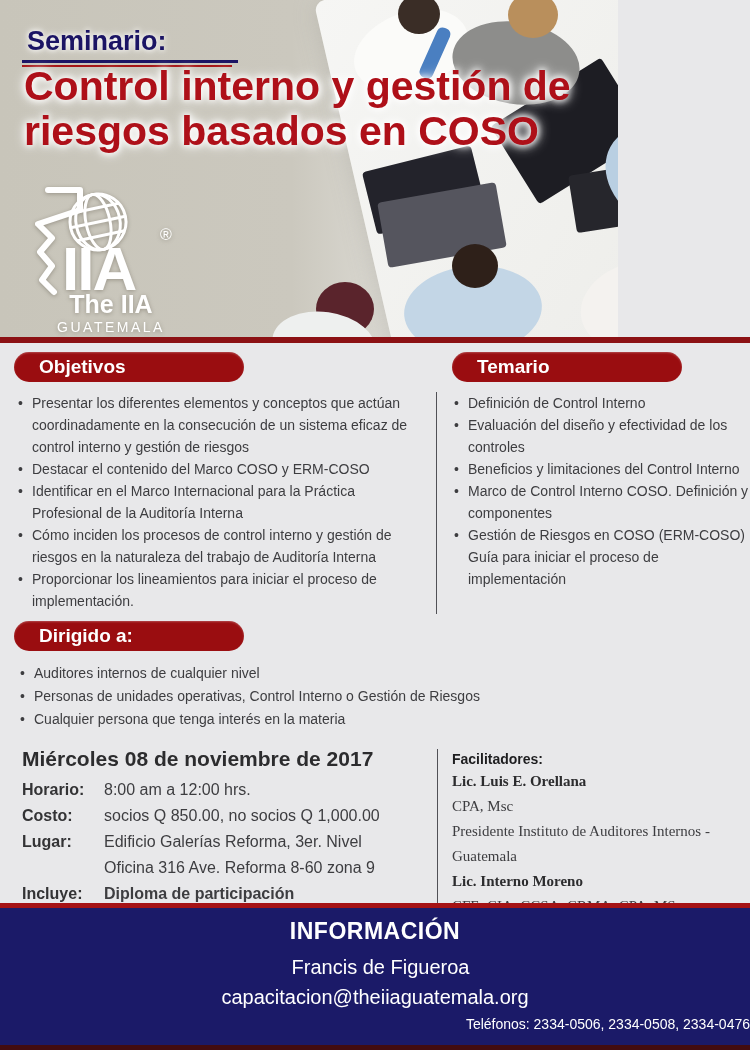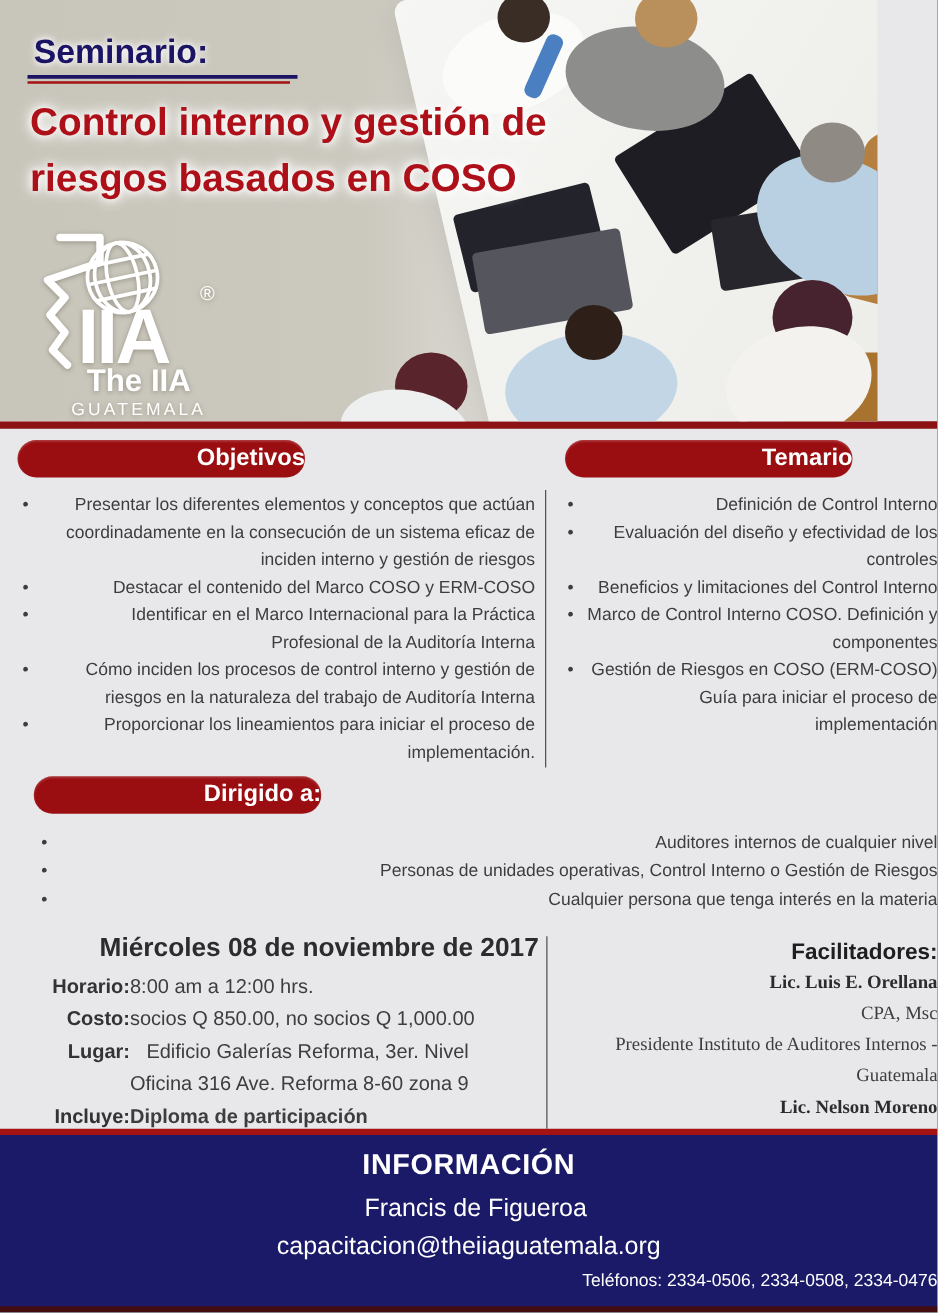--- a/index.html
+++ b/index.html
@@ -1,71 +1,71 @@
 <!DOCTYPE html>
 <html><head>
 <meta charset="utf-8">
 <style>
   html,body{margin:0;padding:0;background:#777;}
   #flyer{position:relative;width:750px;height:1050px;margin:0 auto;background:#e8e8ea;
          font-family:"Liberation Sans",sans-serif;overflow:hidden;}
 
   
-  .hero{position:relative;width:702px;height:337px;background:#e9e8e4;overflow:hidden;}
+  .hero{position:relative;width:618px;height:337px;background:#e9e8e4;overflow:hidden;}
   .ph{position:absolute;}
   .wall{left:0;top:0;bottom:0;width:470px;
         background:linear-gradient(90deg,#c8c5ba 0%,#cbc8be 62%,rgba(203,200,190,0) 100%);z-index:0;}
   .table{left:350px;top:-70px;width:600px;height:390px;background:linear-gradient(135deg,#f6f6f4,#e9e9e5);
          transform:rotate(-13deg);border-radius:10px;z-index:1;
          box-shadow:0 0 25px rgba(120,120,110,.25);}
   .prop{z-index:2;border-radius:4px;}
   .person{z-index:3;border-radius:50%;}
   .hero-overlay{position:absolute;inset:0;z-index:5;}
 
   .kicker{position:absolute;left:27px;top:26px;font-size:27px;font-weight:bold;color:#1b1464;
           text-shadow:0 0 5px #fff,0 0 8px rgba(255,255,255,.9);}
   .kicker-line-navy{position:absolute;left:22px;top:60px;width:216px;height:3px;background:#1b1464;}
   .kicker-line-red{position:absolute;left:22px;top:65px;width:210px;height:2px;background:#a51214;}
-  .hero-title{position:absolute;left:24px;top:75px;font-size:31px;line-height:45px;font-weight:bold;
+  .hero-title{position:absolute;left:24px;top:64px;font-size:41px;line-height:45px;font-weight:bold;
               color:#ae1019;letter-spacing:0px;
               text-shadow:0 0 6px #fff,0 0 10px #fff,0 0 14px rgba(255,255,255,.95);}
   .logo-svg{position:absolute;left:14px;top:186px;
             filter:drop-shadow(0 1px 2px rgba(90,85,70,.45));}
 
   .photo-bar{width:750px;height:6px;background:#8c1114;}
 
   
-  .content{width:750px;height:560px;box-sizing:border-box;padding-top:9px;overflow:hidden;text-align:right;}
+  .content{width:750px;height:560px;box-sizing:border-box;padding-top:9px;overflow:hidden;}
   .pill{height:30px;line-height:30px;width:230px;border-radius:16px;background:#9a0d10;
         color:#fff;font-weight:bold;font-size:19px;padding-left:25px;box-sizing:border-box;
         box-shadow:inset 0 1px 2px rgba(255,255,255,.25);}
   .two-col{display:flex;}
   .col-left{width:437px;box-sizing:border-box;padding-left:14px;}
   .col-right{flex:1;box-sizing:border-box;padding-left:15px;padding-right:0;}
   .bullets{list-style:none;margin:10px 0 0 0;padding:0;font-size:14px;line-height:22px;color:#3d3d40;}
   .col-left .bullets{border-right:1px solid #515156;padding-right:8px;margin-right:0;
                      min-height:222px;margin-left:4px;}
   .col-right .bullets{margin-left:2px;}
   .bullets li{position:relative;padding-left:14px;margin:0;}
   .bullets li::before{content:"\2022";position:absolute;left:0;top:0;color:#3d3d40;}
-  .dirigido-wrap{padding-left:14px;margin-top:7px;margin-left:13px;}
+  .dirigido-wrap{padding-left:14px;margin-top:7px;}
   .dirigido-bullets{list-style:none;margin:11px 0 0 6px;padding:0;font-size:14px;line-height:23px;color:#3d3d40;}
   .dirigido-bullets li{position:relative;padding-left:14px;}
   .dirigido-bullets li::before{content:"\2022";position:absolute;left:0;top:0;}
 
   .details{display:flex;margin-top:16px;}
   .det-left{width:437px;box-sizing:border-box;padding-left:22px;padding-right:6px;}
   .det-date{font-size:21px;font-weight:bold;color:#2c2c2e;margin-bottom:6px;}
   .det-row{display:flex;font-size:16px;line-height:26px;color:#3d3d40;}
   .det-label{width:82px;font-weight:bold;color:#333335;flex-shrink:0;}
   .det-value2:empty{display:none;}
   .vbold{font-weight:bold;}
   .fac{flex:1;border-left:1px solid #515156;padding-left:14px;box-sizing:border-box;
        min-height:170px;margin-top:2px;}
-  .fac-heading{font-size:18px;font-weight:bold;color:#1e1e20;margin:2px 0 2px 0;}
+  .fac-heading{font-size:14px;font-weight:bold;color:#1e1e20;margin:2px 0 2px 0;}
   .fac-line{font-size:15px;line-height:25px;color:#3d3d40;font-family:Liberation Serif, serif;}
   .bold{font-weight:bold;color:#2c2c2e;}
 
   
   .footer-redline{width:750px;height:5px;background:#a51214;}
   .footer{width:750px;height:142px;background:#1b1a68;border-bottom:5px solid #430c10;
           box-sizing:border-box;color:#fff;text-align:center;padding-top:7px;}
   .footer-heading{font-size:23px;font-weight:bold;letter-spacing:.5px;margin-top:3px;}
   .footer-name{font-size:20px;margin-top:11px;font-weight:normal;margin-left:11px;}
   .footer-email{font-size:20px;margin-top:7px;}
@@ -130,21 +130,21 @@
 
   <div class="photo-bar"></div>
 
   <div class="content">
 
     <div class="two-col">
       <div class="col-left">
         <div class="pill">Objetivos</div>
         <ul class="bullets">
 
-        <li class="bullet">Presentar los diferentes elementos y conceptos que actúan coordinadamente en la consecución de un sistema eficaz de inciden interno y gestión de riesgos</li>
+        <li class="bullet">Presentar los diferentes elementos y conceptos que actúan coordinadamente en la consecución de un sistema eficaz de control interno y gestión de riesgos</li>
             <li class="bullet">Destacar el contenido del Marco COSO y ERM-COSO</li>
             <li class="bullet">Identificar en el Marco Internacional para la Práctica Profesional de la Auditoría Interna</li>
             <li class="bullet">Cómo inciden los procesos de control interno y gestión de riesgos en la naturaleza del trabajo de Auditoría Interna</li>
             <li class="bullet">Proporcionar los lineamientos para iniciar el proceso de implementación.</li>
           </ul>
       </div>
       <div class="col-right">
         <div class="pill">Temario</div>
         <ul class="bullets">
 
@@ -208,21 +208,21 @@
       <div class="fac">
         <div class="fac-heading">Facilitadores:</div>
         <div>
 
             <div class="fac-line bold">Lic. Luis E. Orellana</div>
 
             <div class="fac-line">CPA, Msc</div>
 
             <div class="fac-line">Presidente Instituto de Auditores Internos -Guatemala</div>
 
-            <div class="fac-line bold">Lic. Nelson Moreno</div>
+            <div class="fac-line bold">Lic. Interno Moreno</div>
 
             <div class="fac-line">CFE, CIA, CCSA, CRMA, CPA, MSc</div>
           </div>
       </div>
     </div>
   </div>
 
   <div class="footer-redline"></div>
   <div class="footer">
     <div class="footer-heading">INFORMACIÓN</div>

